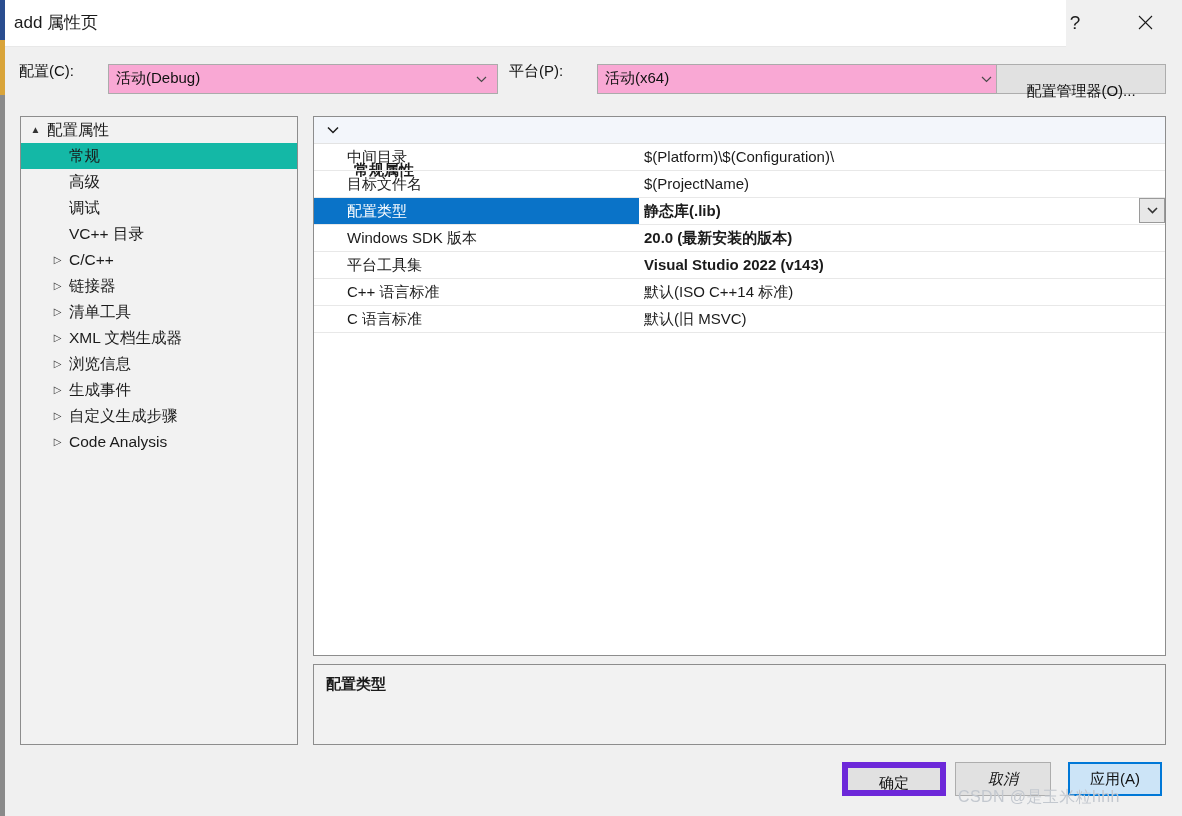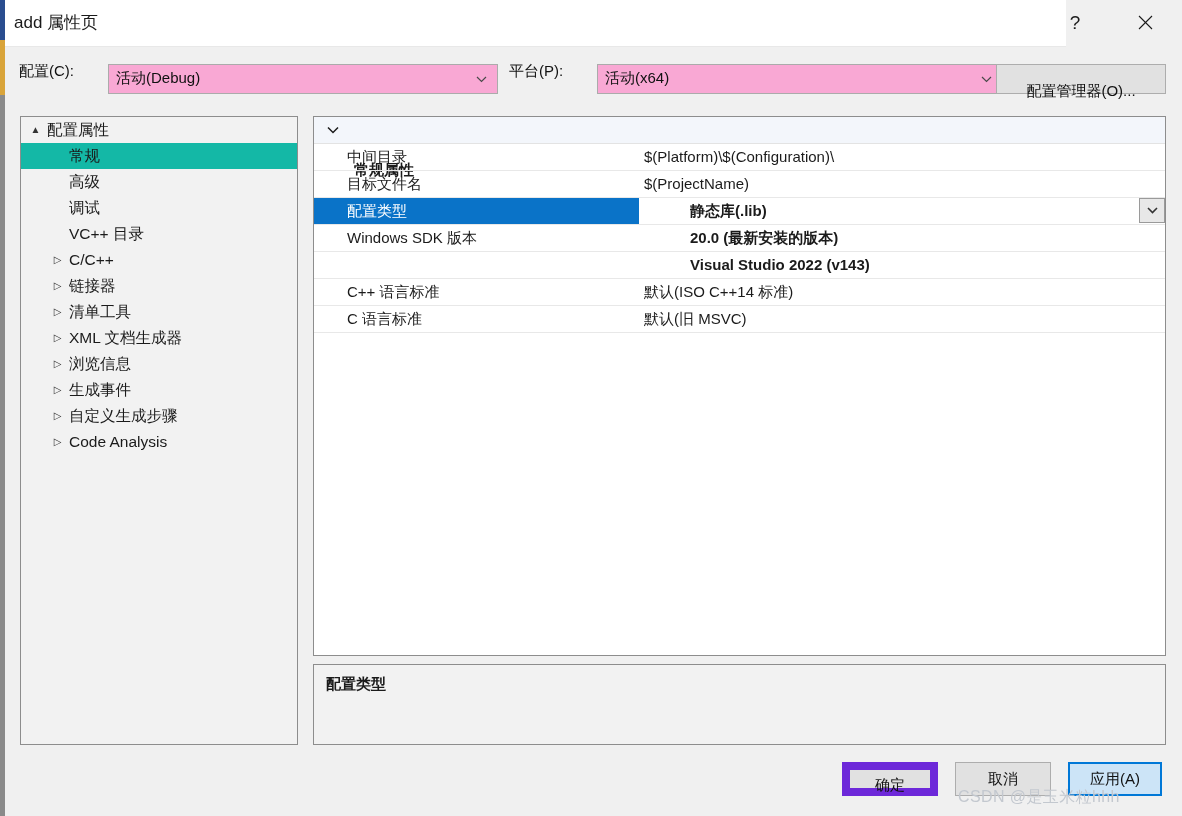--- a/index.html
+++ b/index.html
@@ -225,21 +225,21 @@
   .grid-row .pvalue {
     position: absolute;
     left: 330px; top: 0;
     right: 4px;
     line-height: 26px;
     font-size: 15px;
     color: #1b1b1b;
     white-space: nowrap;
     overflow: hidden;
   }
-  .grid-row .pvalue.bold { font-weight: bold; margin-left: 46px; }
+  .grid-row .pvalue.bold { font-weight: bold; }
   .grid-row .namecell {
     position: absolute;
     left: 0; top: 0;
     width: 325px; height: 26px;
   }
   .grid-row.selected .namecell {
     background: #0275d8;
     background: #0a73c8;
   }
   .grid-row.selected .pname {
@@ -291,26 +291,26 @@
     box-sizing: border-box;
     font-size: 15px;
     font-family: "Liberation Sans", sans-serif;
     color: #111;
     cursor: default;
     padding: 0;
     line-height: 32px;
     text-align: center;
   }
   #ok-button {
-    left: 842px; top: 762px; width: 96px;
-    border: 8px solid #6d28d9;
+    left: 842px; top: 762px; width: 104px;
+    border: 6px solid #6d28d9;
     line-height: 30px;
   }
   #cancel-button {
-    left: 955px; top: 762px; width: 96px;
+    left: 955px; top: 762px; width: 96px; font-style: italic;
   }
   #apply-button {
     left: 1068px; top: 762px; width: 94px;
     background: #cce4f7;
     border: 2px solid #0078d7;
     line-height: 30px;
   }
 
   
   #watermark {
@@ -460,20 +460,21 @@
           </svg>
         </span>
       </div>
       <div class="grid-row">
         <div class="namecell"></div>
         <span class="pname">Windows SDK 版本</span>
         <span class="pvalue bold">20.0 (最新安装的版本)</span>
       </div>
       <div class="grid-row">
         <div class="namecell"></div>
+        <span class="pname">平台工具集</span>
         <span class="pvalue bold">Visual Studio 2022 (v143)</span>
       </div>
       <div class="grid-row">
         <div class="namecell"></div>
         <span class="pname">C++ 语言标准</span>
         <span class="pvalue">默认(ISO C++14 标准)</span>
       </div>
       <div class="grid-row">
         <div class="namecell"></div>
         <span class="pname">C 语言标准</span>

